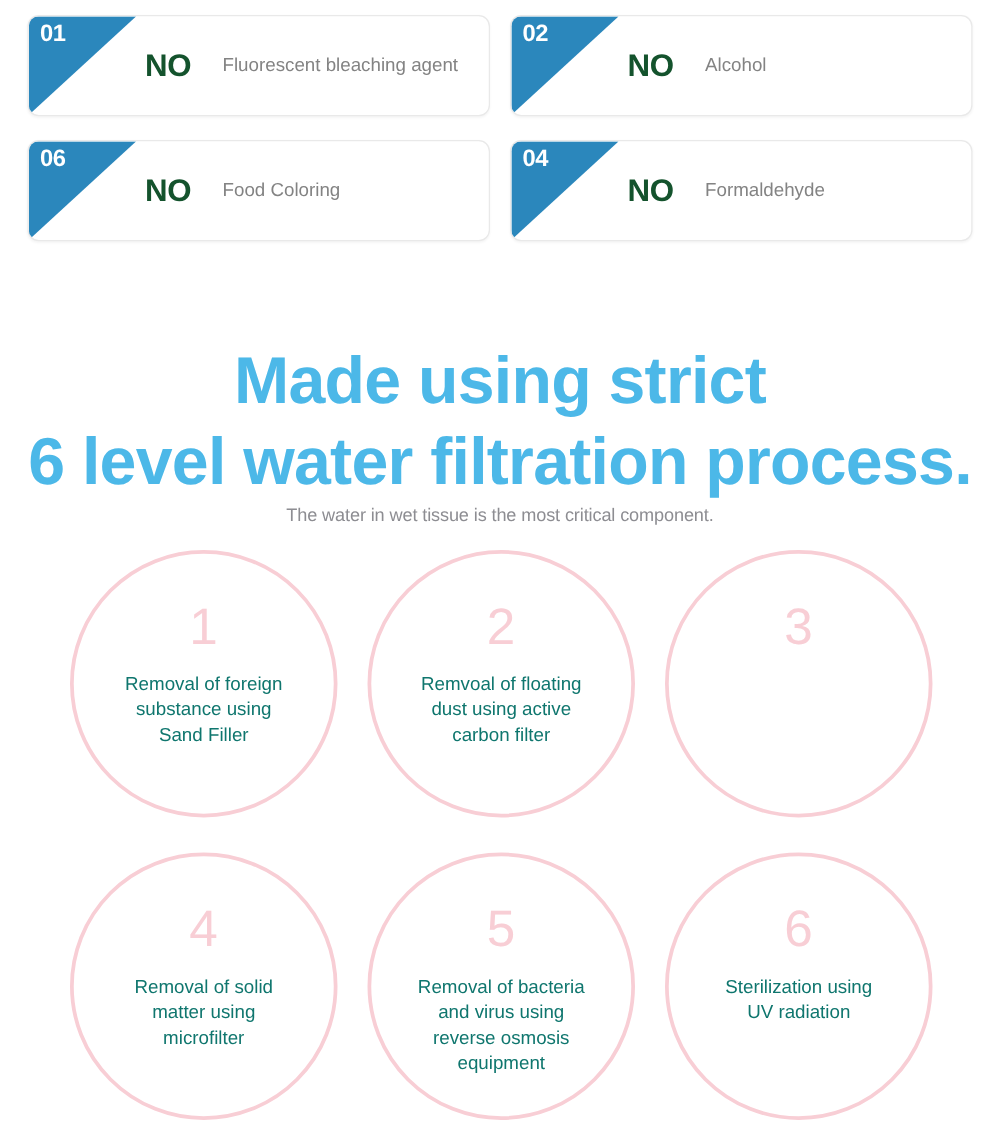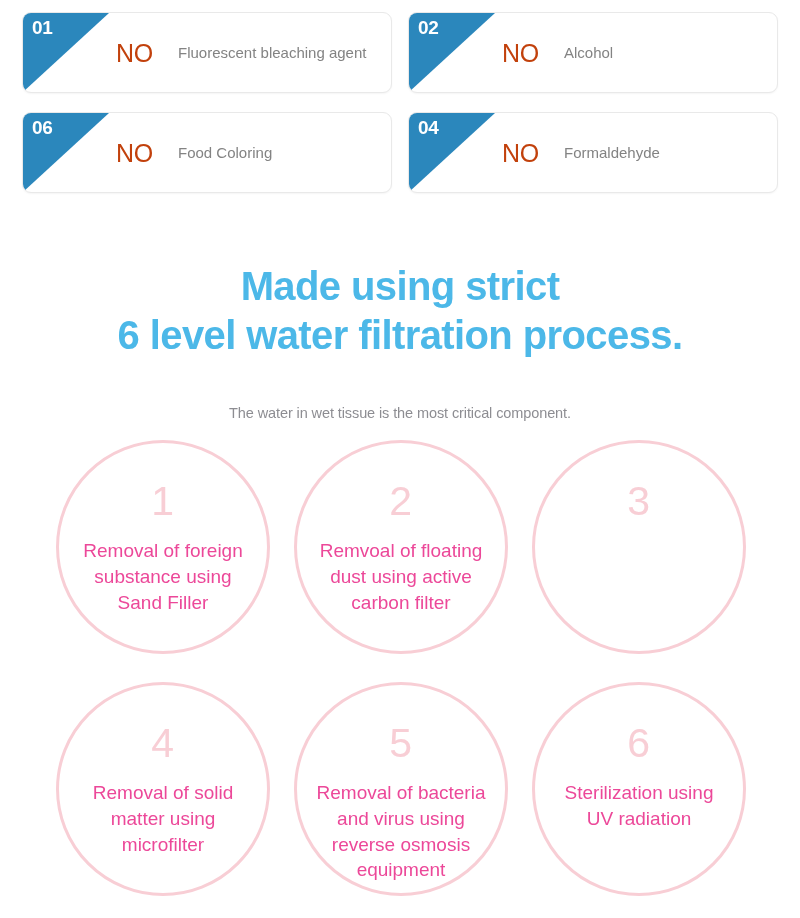--- a/index.html
+++ b/index.html
@@ -66,46 +66,46 @@
     letter-spacing: -0.3px;
     line-height: 1;
   }
 
   .no-word {
     position: absolute;
     left: 93px;
     top: 50%;
     transform: translateY(-50%);
     font-size: 25px;
-    font-weight: normal;
-    color: #c2410c;
+    font-weight: bold;
+    color: #14532d;
     letter-spacing: -0.2px;
     line-height: 1;
   }
 
   .no-text {
     position: absolute;
     left: 155px;
     right: 14px;
     top: 50%;
     transform: translateY(-50%);
     font-size: 15px;
     color: #838383;
     line-height: 1.33;
   }
 
   
   .headline {
     position: absolute;
     left: 0;
-    top: 262px;
+    top: 272px;
     width: 800px;
     text-align: center;
     color: #4cb8e8;
-    font-size: 40px;
+    font-size: 53px;
     font-weight: bold;
     line-height: 1.23;
     letter-spacing: -0.6px;
   }
   .headline .hl-line { display: block; }
 
   .subtitle {
     position: absolute;
     left: 0;
     top: 405px;
@@ -146,22 +146,22 @@
     font-weight: normal;
     color: #f8ced5;
     line-height: 1;
     margin-top: 38px;
     letter-spacing: 0.5px;
   }
 
   .circle-text {
     margin-top: 16px;
     padding: 0 18px;
-    font-size: 19px;
-    color: #ec4899;
+    font-size: 15px;
+    color: #0f766e;
     line-height: 1.36;
     white-space: pre-line;
   }
 </style>
 </head>
 <body>
 
 <div class="page">
 
   <div class="no-cards">

